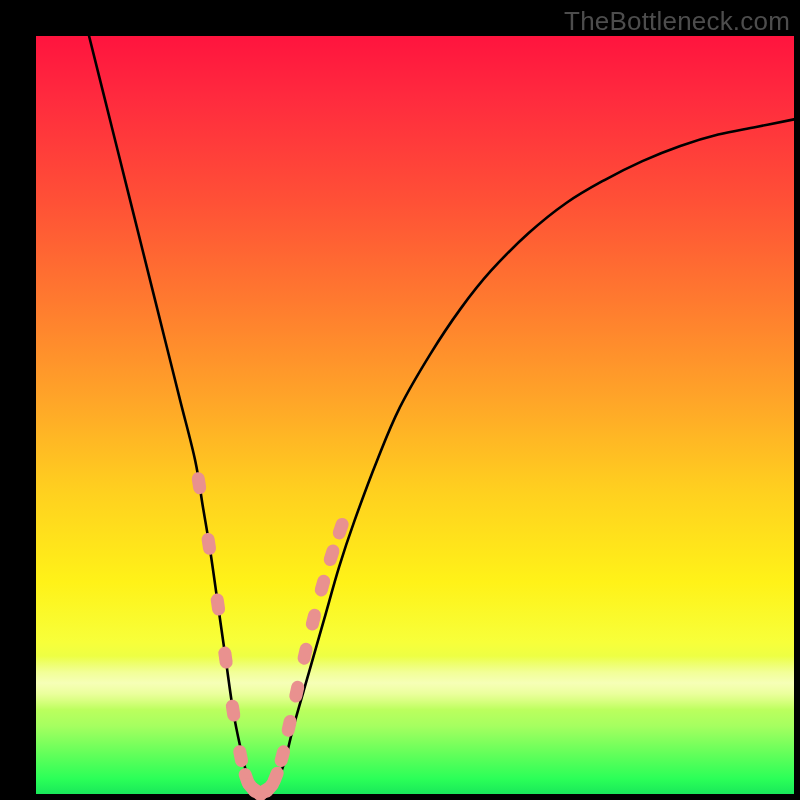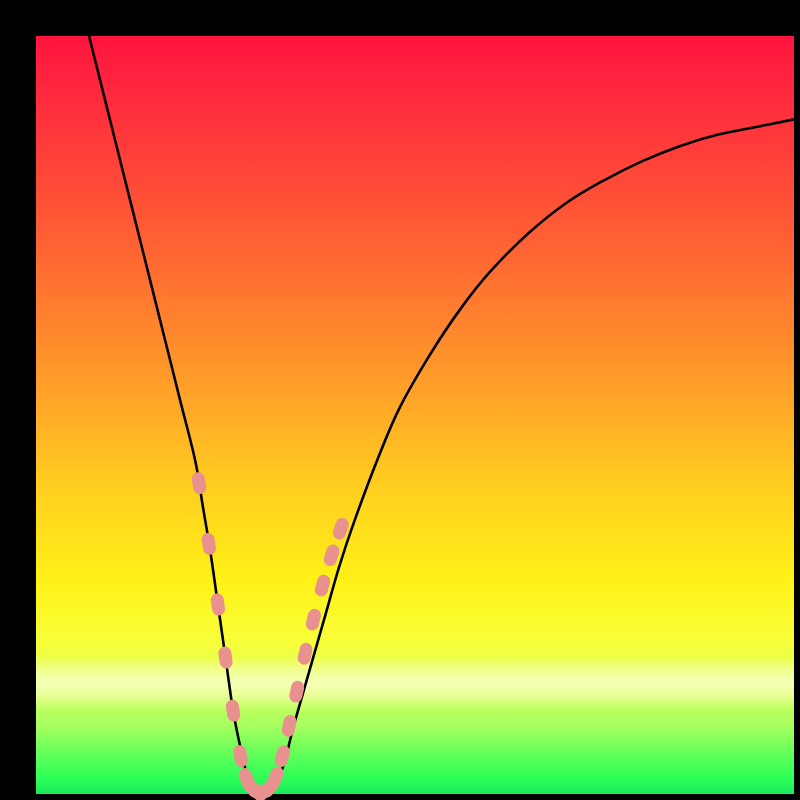--- a/index.html
+++ b/index.html
@@ -76,20 +76,21 @@
     height: 758px;
     overflow: visible;
     pointer-events: none;
   }
 </style>
 </head>
 <body>
 
 <div class="frame">
 
+  <div class="watermark">TheBottleneck.com</div>
 
   <div class="plot-area">
     <div class="pale-band"></div>
 
     <svg class="curve" viewBox="0 0 758 758">
       <path id="curve-path" fill="none" stroke="#000000" stroke-width="2.6" stroke-linecap="round" stroke-linejoin="round" d="M 53.06 0.00 C 55.79 10.92, 62.76 38.81, 68.22 60.64 C 73.68 82.47, 77.92 99.45, 83.38 121.28 C 88.84 143.11, 93.08 160.09, 98.54 181.92 C 104.00 203.75, 108.24 220.73, 113.70 242.56 C 119.16 264.39, 123.40 281.37, 128.86 303.20 C 134.32 325.03, 138.56 342.01, 144.02 363.84 C 149.48 385.67, 155.09 405.38, 159.18 424.48 C 163.27 443.58, 164.03 453.59, 166.76 469.96 C 169.49 486.33, 171.61 497.70, 174.34 515.44 C 177.07 533.18, 179.19 549.40, 181.92 568.50 C 184.65 587.60, 186.77 602.46, 189.50 621.56 C 192.23 640.66, 194.35 658.25, 197.08 674.62 C 199.81 690.99, 201.93 700.24, 204.66 712.52 C 207.39 724.80, 209.51 735.34, 212.24 742.84 C 214.97 750.34, 217.09 751.48, 219.82 754.21 C 222.55 756.94, 224.67 758.00, 227.40 758.00 C 230.13 758.00, 232.25 756.94, 234.98 754.21 C 237.71 751.48, 239.83 748.98, 242.56 742.84 C 245.29 736.70, 247.41 729.65, 250.14 720.10 C 252.87 710.55, 253.63 704.79, 257.72 689.78 C 261.81 674.77, 267.42 655.82, 272.88 636.72 C 278.34 617.62, 282.58 602.76, 288.04 583.66 C 293.50 564.56, 297.74 548.34, 303.20 530.60 C 308.66 512.86, 311.54 504.22, 318.36 485.12 C 325.18 466.02, 332.91 444.95, 341.10 424.48 C 349.29 404.01, 354.29 390.52, 363.84 371.42 C 373.39 352.32, 383.24 336.10, 394.16 318.36 C 405.08 300.62, 413.56 287.89, 424.48 272.88 C 435.40 257.87, 442.52 248.62, 454.80 234.98 C 467.08 221.34, 479.06 209.36, 492.70 197.08 C 506.34 184.80, 516.96 176.31, 530.60 166.76 C 544.24 157.21, 554.86 151.52, 568.50 144.02 C 582.14 136.52, 592.76 131.21, 606.40 125.07 C 620.04 118.93, 630.66 114.69, 644.30 109.91 C 657.94 105.13, 668.56 101.95, 682.20 98.54 C 695.84 95.13, 706.46 93.69, 720.10 90.96 C 733.74 88.23, 751.18 84.74, 758.00 83.38"></path>
       <g id="beads">
           <rect x="-11.00" y="-6.50" width="22" height="13" rx="6.5" ry="6.5" fill="#e9918f" transform="translate(162.97,447.22) rotate(80.8)"></rect>
           <rect x="-11.00" y="-6.50" width="22" height="13" rx="6.5" ry="6.5" fill="#e9918f" transform="translate(172.82,507.86) rotate(81.1)"></rect>
           <rect x="-11.00" y="-6.50" width="22" height="13" rx="6.5" ry="6.5" fill="#e9918f" transform="translate(181.92,568.50) rotate(81.7)"></rect>

